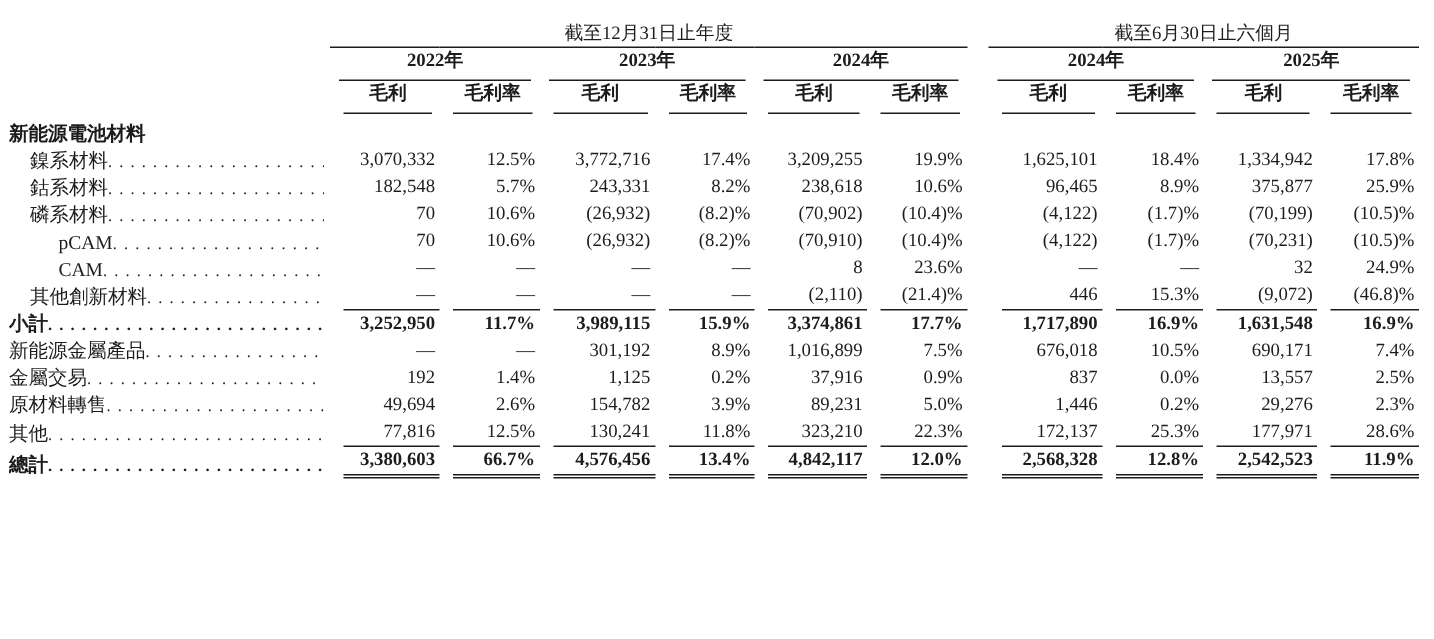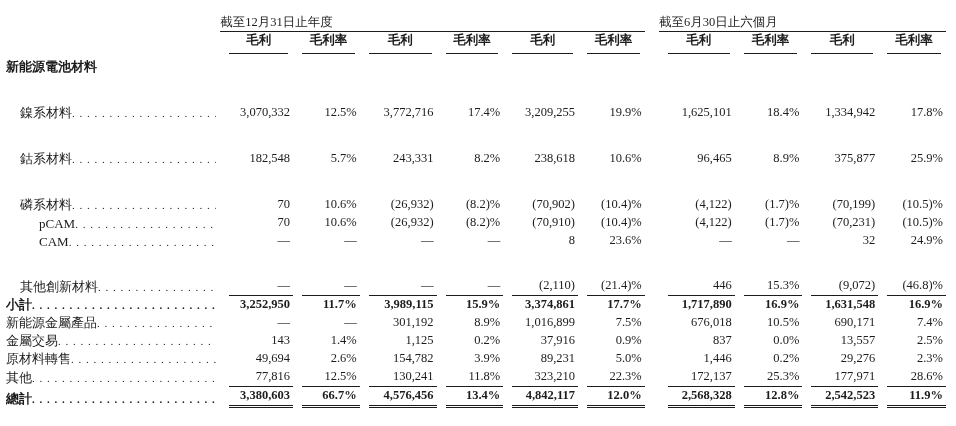--- a/index.html
+++ b/index.html
@@ -24,21 +24,21 @@
     width: 940px;
     font-size: 12.5px;
   }
   table.fin th, table.fin td {
     padding: 0;
     vertical-align: bottom;
     font-weight: normal;
   }
   
   .spanner {
-    text-align: left;
+    text-align: center;
     font-weight: bold;
     font-size: 12.5px;
     border-bottom: 1.6px solid #1c1c1c;
     padding-bottom: 4px;
   }
   .year-cell { padding-top: 5px; }
   .year-inner {
     text-align: center;
     font-weight: bold;
     border-bottom: 1.4px solid #1c1c1c;
@@ -66,21 +66,21 @@
   }
   
   tbody tr { height: 17.4px; }
   .lbl-cell {
     display: flex;
     align-items: center;
     overflow: hidden;
     font-size: 13px;
     padding-right: 4px;
   }
-  .lbl-cell.ind1 { padding-left: 14px; margin-top: 28px; }
+  .lbl-cell.ind1 { padding-left: 14px; }
   .lbl-cell.ind2 { padding-left: 33px; }
   .dots {
     flex: 1;
     overflow: hidden;
     white-space: nowrap;
     letter-spacing: 1px;
     color: #1c1c1c;
   }
   .dots::after {
     content: ". . . . . . . . . . . . . . . . . . . . . . . . . . . . . . . . . . . . . . . . . . . . . . .";
@@ -119,20 +119,39 @@
     </colgroup>
     <thead>
       <tr>
         <td></td>
         <th colspan="6" class="spanner">截至12月31日止年度</th>
         <td></td>
         <th colspan="4" class="spanner">截至6月30日止六個月</th>
       </tr>
       <tr>
         <td></td>
+        <th colspan="2" class="year-cell">
+            <div class="year-inner">2022年</div>
+          </th>
+        <th colspan="2" class="year-cell">
+            <div class="year-inner">2023年</div>
+          </th>
+        <th colspan="2" class="year-cell">
+            <div class="year-inner">2024年</div>
+          </th>
+        <td></td>
+        <th colspan="2" class="year-cell">
+            <div class="year-inner">2024年</div>
+          </th>
+        <th colspan="2" class="year-cell">
+            <div class="year-inner">2025年</div>
+          </th>
+      </tr>
+      <tr>
+        <td></td>
         <th class="colhead-cell">
             <div class="colhead-inner">毛利</div>
           </th>
         <th class="colhead-cell">
             <div class="colhead-inner">毛利率</div>
           </th>
         <th class="colhead-cell">
             <div class="colhead-inner">毛利</div>
           </th>
         <th class="colhead-cell">
@@ -514,21 +533,21 @@
           </td>
         </tr>
         <tr>
           <td>
             <div class="lbl-cell ind0">
               <span>金屬交易</span>
               <span class="dots"></span>
             </div>
           </td>
           <td>
-            <div class="v">143</div>
+            <div class="v">192</div>
           </td>
           <td>
             <div class="v">1.4%</div>
           </td>
           <td>
             <div class="v">1,125</div>
           </td>
           <td>
             <div class="v">0.2%</div>
           </td>

